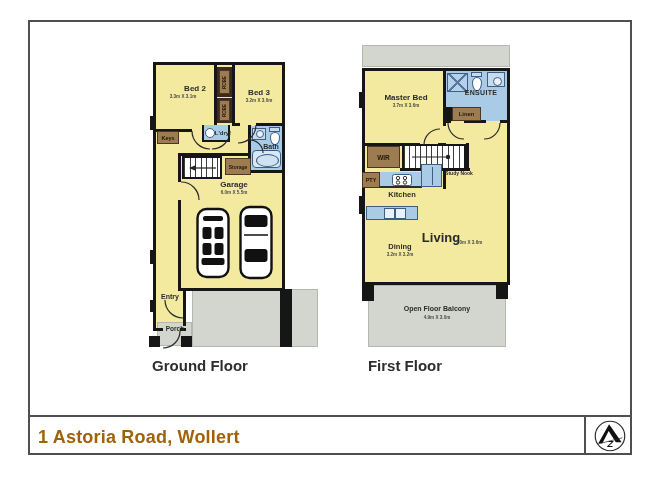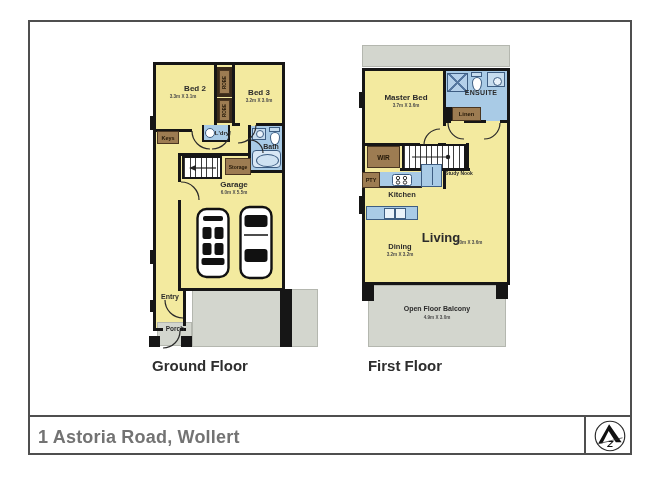--- a/index.html
+++ b/index.html
@@ -18,21 +18,21 @@
   .stairs{position:absolute;background:#fff;border:2px solid #161616;box-sizing:border-box;
           background-image:repeating-linear-gradient(90deg,#3c3c3c 0 1px,transparent 1px 5.5px);}
   .fix{position:absolute;background:#C6DCEE;border:1px solid #3D5D82;box-sizing:border-box;}
   .shower{position:absolute;background:#B4D0EA;border:1px solid #3D5D82;box-sizing:border-box;
           background-image:linear-gradient(45deg,transparent 46%,#5577a0 46%,#5577a0 54%,transparent 54%),
                            linear-gradient(135deg,transparent 46%,#5577a0 46%,#5577a0 54%,transparent 54%);}
   .vtext{writing-mode:vertical-rl;transform:rotate(180deg);display:flex;align-items:center;justify-content:center;
          font-weight:bold;color:#241808;}
   .frame{position:absolute;border:2px solid #4f4f4f;box-sizing:border-box;}
   .disc{position:absolute;font-size:7.4px;line-height:9.8px;font-weight:bold;color:#1f1f1f;}
-  .addr{position:absolute;font-size:18px;font-weight:bold;color:#737373;letter-spacing:0.2px;}
+  .addr{position:absolute;font-size:18px;font-weight:bold;color:#a16207;letter-spacing:0.2px;}
 </style>
 </head>
 <body>
 
 <div class="stage">
 
   <div class="frame" style="left:28px;top:20px;width:604px;height:435px;"></div>
 
   <div>
 

